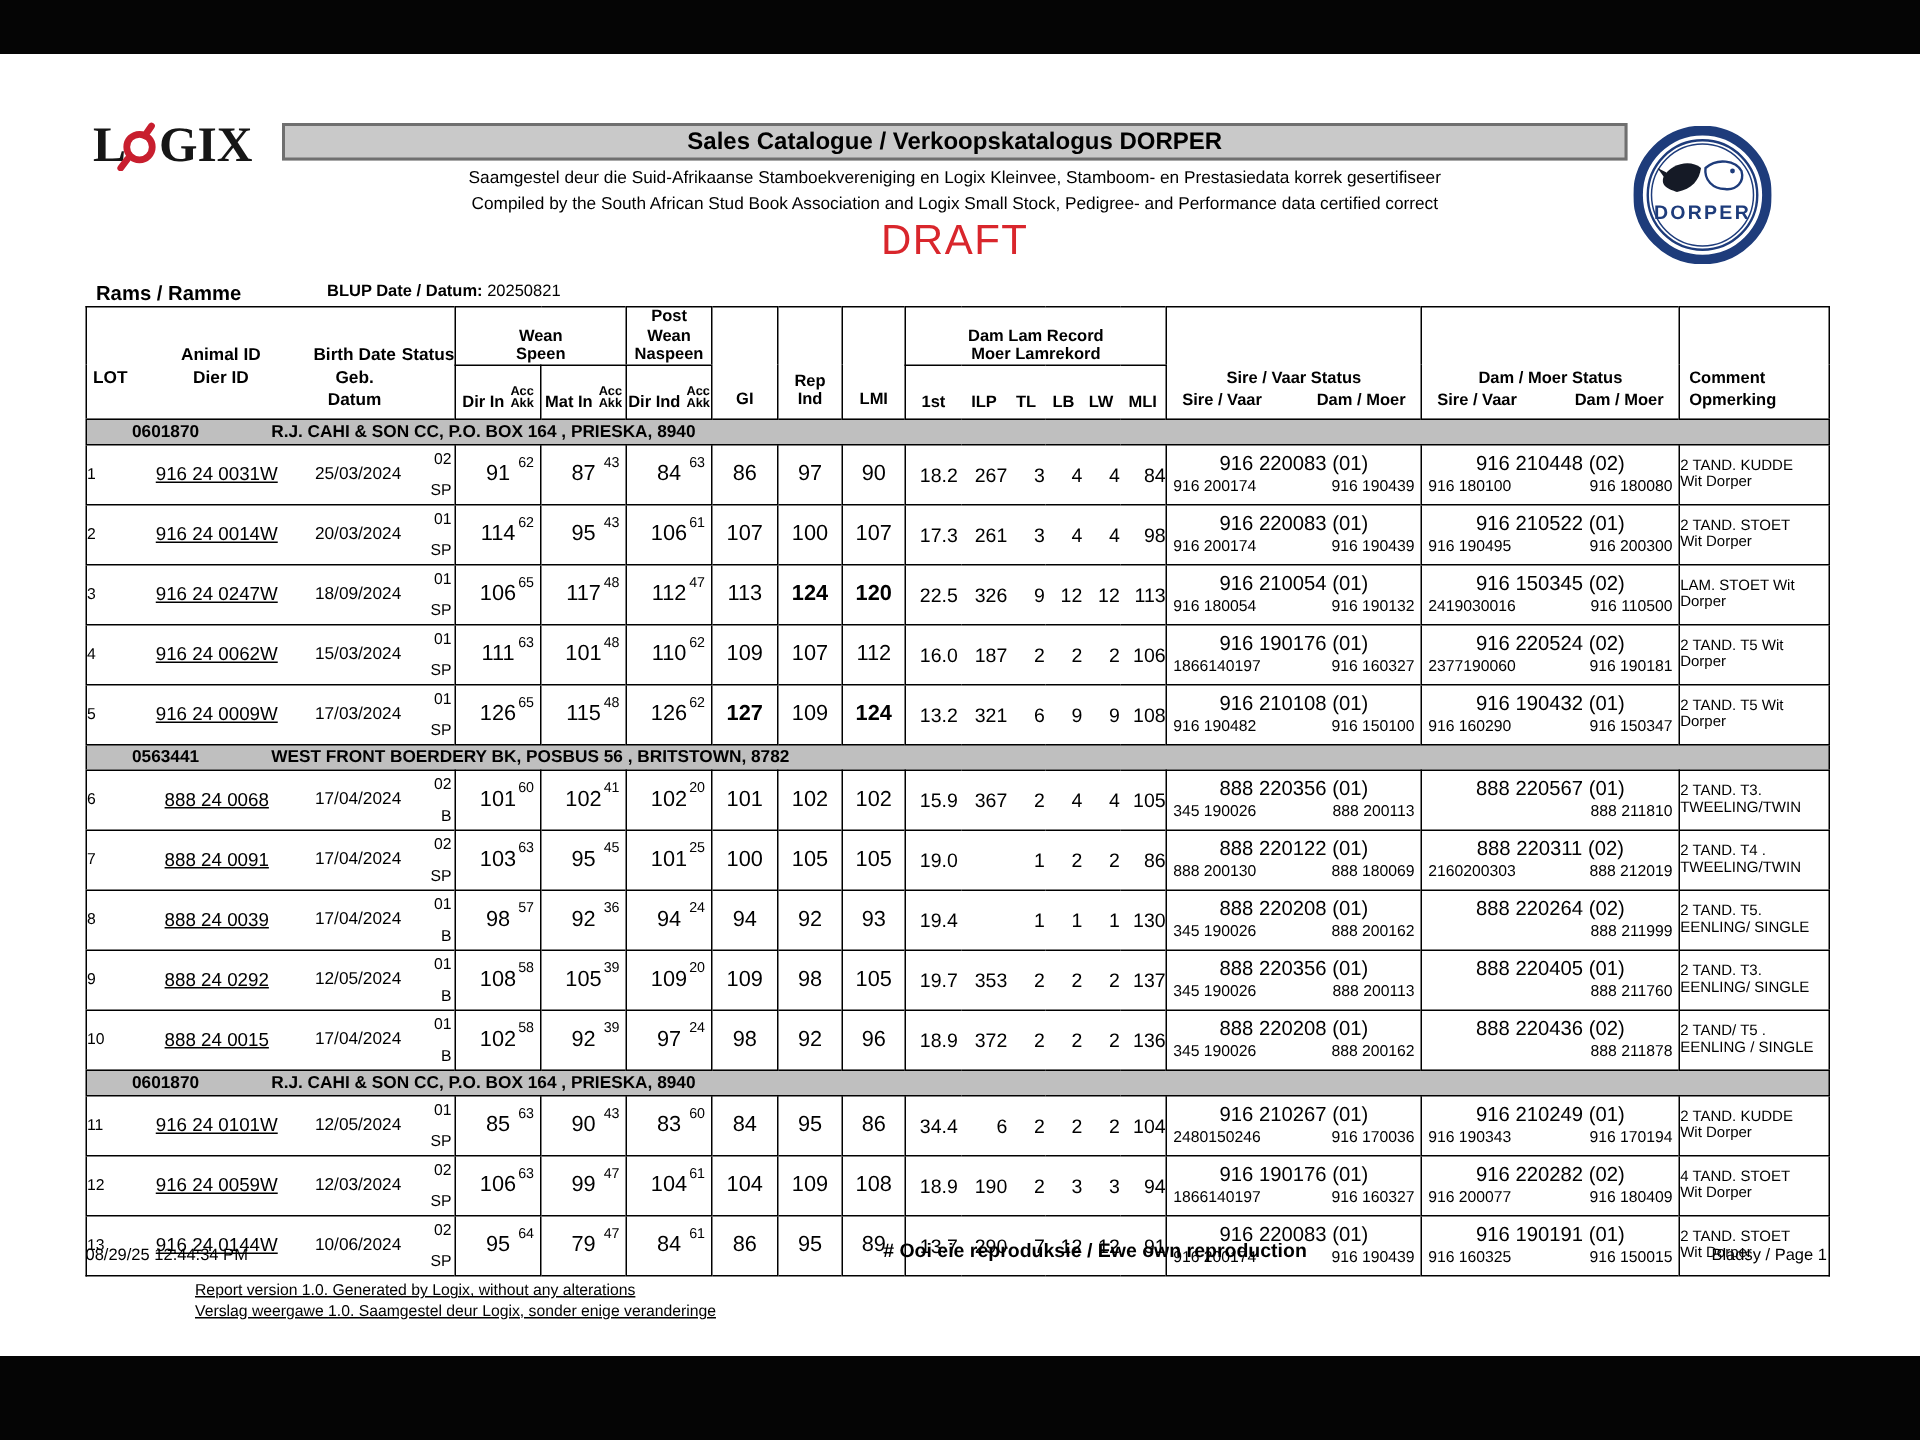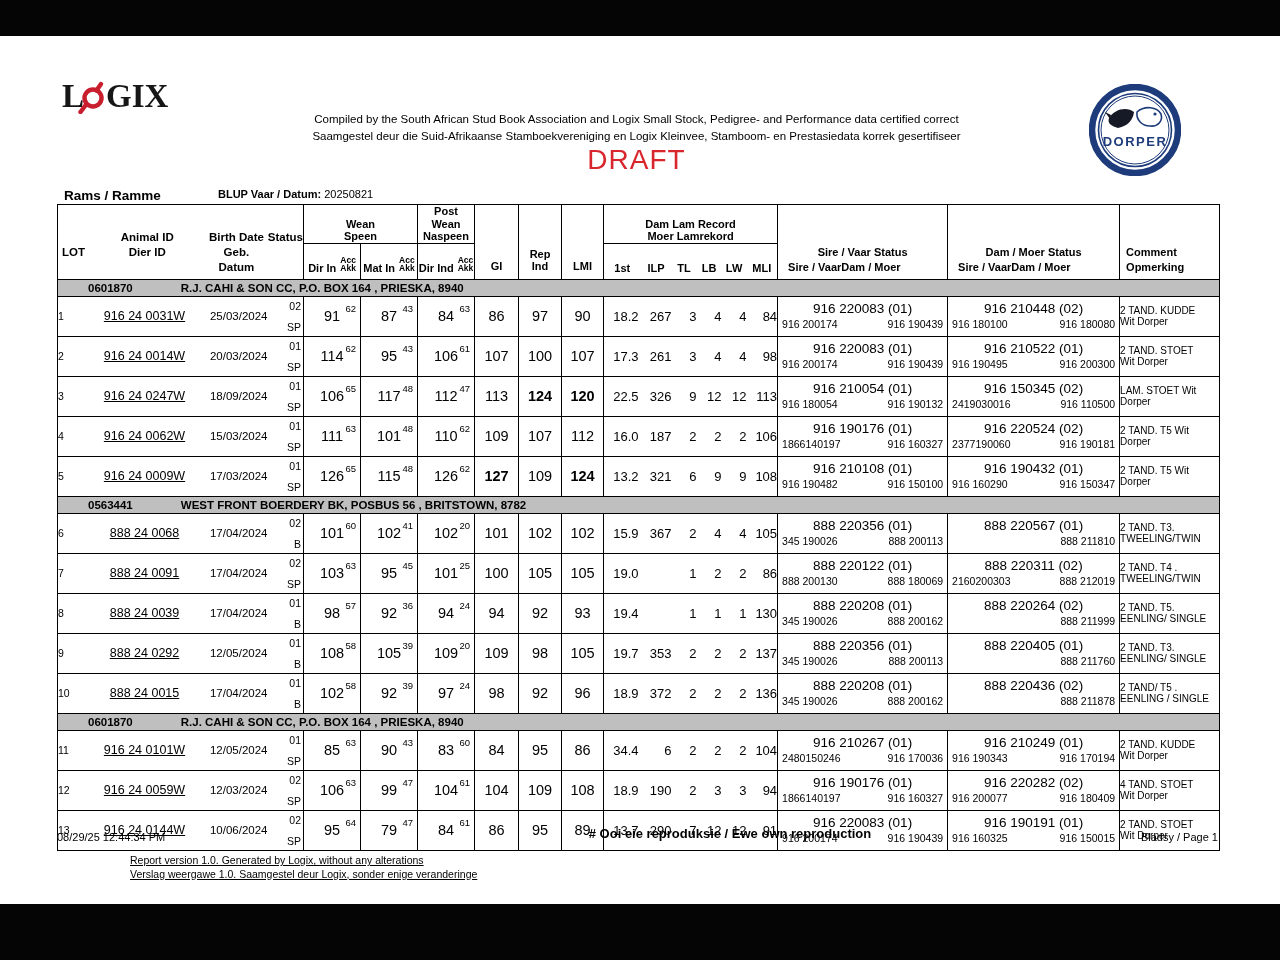--- a/index.html
+++ b/index.html
@@ -36,21 +36,21 @@
   .ihrow{display:flex;font-size:11.5px;font-weight:bold;line-height:15px;}
   .ihrow .c-lot{width:28px;text-align:left;padding-left:4px;}
   .ihrow .c-an{width:118px;text-align:center;}
   .ihrow .c-bd{width:64px;text-align:center;}
   .ihrow .c-st{width:36px;text-align:center;}
   .subhd{display:flex;align-items:flex-end;justify-content:center;}
   .subhd .accl{font-size:8.5px;line-height:8.5px;font-weight:bold;text-align:left;margin-left:4px;margin-bottom:1px;}
   .gihd{padding-bottom:6px;text-align:center;}
   .sirehd{padding:0 10px 5px 10px;}
   .sirehd .l1{text-align:center;margin-bottom:3px;}
-  .sirehd .l2{display:flex;}
+  .sirehd .l2{display:flex;justify-content:space-between;}
   .comhd{text-align:left;padding:0 0 4px 6px;line-height:15px;}
 
   tr.grouprow td{border-top:1px solid #000;border-bottom:1px solid #000;background:#bfbfbf;
                  height:16px;font-size:11.5px;font-weight:bold;}
   tr.grouprow .gno{margin-left:30px;}
   tr.grouprow .gname{margin-left:48px;}
 
   tr.datarow td{border-top:1px solid #000;height:39px;}
   td.lot{vertical-align:top;font-size:10.5px;padding:2px 0 0 2px;text-align:left;}
   td.animal{font-weight:bold;font-size:12.5px;text-align:center;text-decoration:underline;}
@@ -86,43 +86,46 @@
   <div class="logo">
     <svg width="118" height="34" viewBox="0 0 118 34">
       <text x="0" y="27" font-family="Liberation Serif, serif" font-weight="bold" font-size="33" fill="#161616">L</text>
       <circle cx="31" cy="18" r="8.5" fill="none" stroke="#c81e2e" stroke-width="4.5"></circle>
       <line x1="39" y1="4" x2="34.5" y2="10.5" stroke="#c81e2e" stroke-width="4.5" stroke-linecap="round"></line>
       <line x1="23" y1="26" x2="18.5" y2="32" stroke="#c81e2e" stroke-width="4.5" stroke-linecap="round"></line>
       <text x="44" y="27" font-family="Liberation Serif, serif" font-weight="bold" font-size="33" fill="#161616">GIX</text>
     </svg>
   </div>
 
+  <div class="title-bar">
+    <span>Sales Catalogue / Verkoopskatalogus DORPER</span>
+  </div>
 
   <div class="subtitles">
+    <div>Saamgestel deur die Suid-Afrikaanse Stamboekvereniging en Logix Kleinvee, Stamboom- en Prestasiedata korrek gesertifiseer</div>
     <div>Compiled by the South African Stud Book Association and Logix Small Stock, Pedigree- and Performance data certified correct</div>
-    <div>Saamgestel deur die Suid-Afrikaanse Stamboekvereniging en Logix Kleinvee, Stamboom- en Prestasiedata korrek gesertifiseer</div>
   </div>
   <div class="draft" style="color:#d9262c;">DRAFT</div>
 
   <div class="badge">
     <svg width="92" height="92" viewBox="0 0 92 92">
       <circle cx="46" cy="46" r="43" fill="#fff" stroke="#1e3c7b" stroke-width="6.5"></circle>
       <circle cx="46" cy="46" r="36.5" fill="none" stroke="#1e3c7b" stroke-width="1.6"></circle>
       <circle cx="46" cy="46" r="34" fill="none" stroke="#1e3c7b" stroke-width="1"></circle>
       <path d="M20,34 C25,25 38,22 45,28 C44,36 39,42 29,44 C23,42 18,40 20,34 Z" fill="#151a26"></path>
       <path d="M22,31 L16,28 L21,35 Z" fill="#151a26"></path>
       <path d="M48,28 C56,21 68,23 72,30 C74,37 69,43 61,42 C53,42 47,36 48,28 Z" fill="#fff" stroke="#1e3c7b" stroke-width="1.6"></path>
       <circle cx="66" cy="30" r="1.6" fill="#1e3c7b"></circle>
       <text x="46" y="62" text-anchor="middle" font-family="Liberation Sans, sans-serif" font-weight="bold" font-size="13" letter-spacing="1.5" fill="#1e3c7b">DORPER</text>
     </svg>
   </div>
 
   <div class="rams">Rams / Ramme</div>
   <div class="blup">
-    <b>BLUP Vaar / Datum:</b>
+    <b>BLUP Date / Datum:</b>
     <span>20250821</span>
   </div>
 
   <table class="cat">
     <colgroup>
       <col style="width:28px">
         <col style="width:118px">
         <col style="width:64px">
         <col style="width:36px">
       <col style="width:57px">

